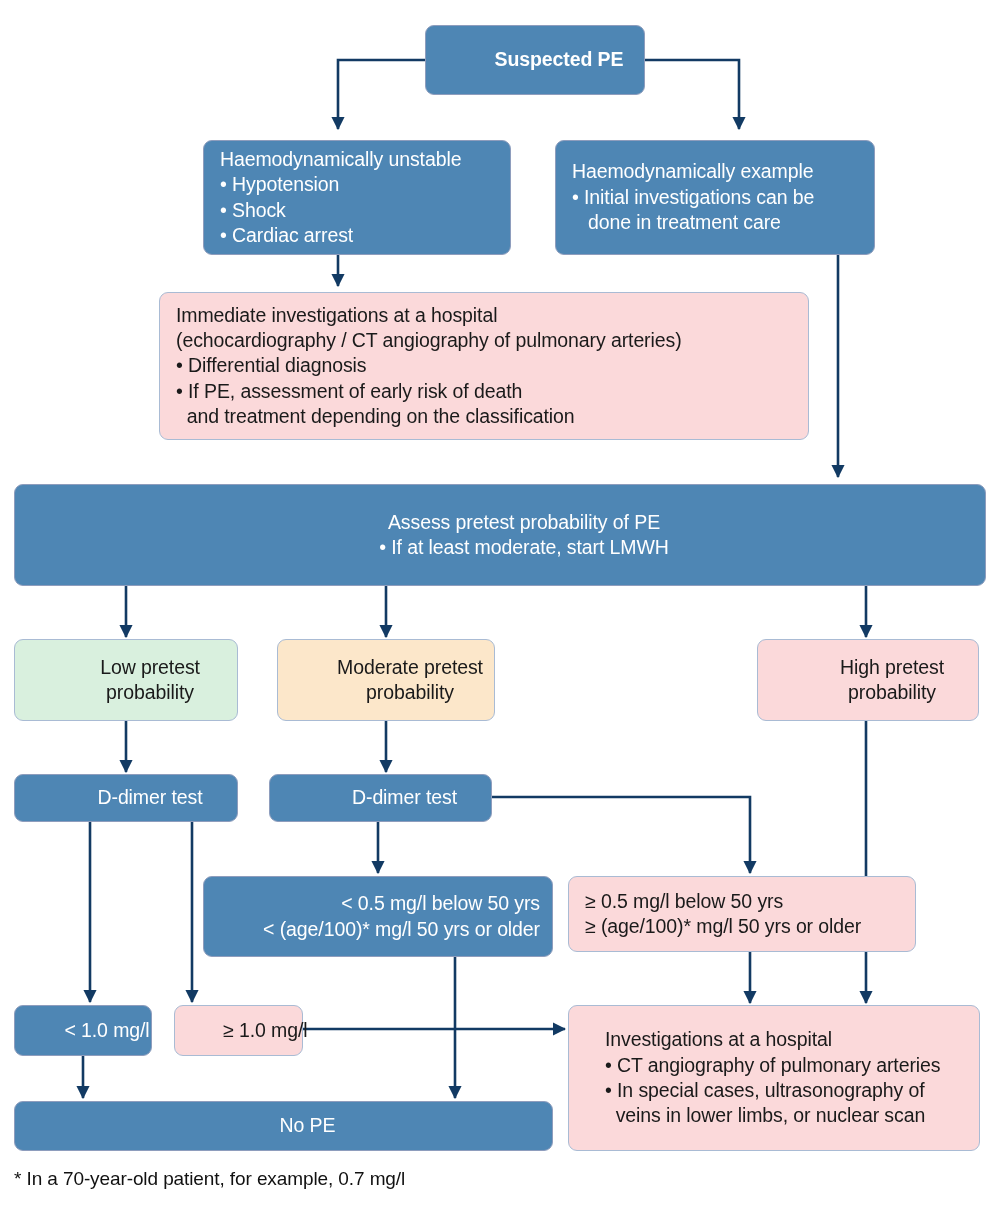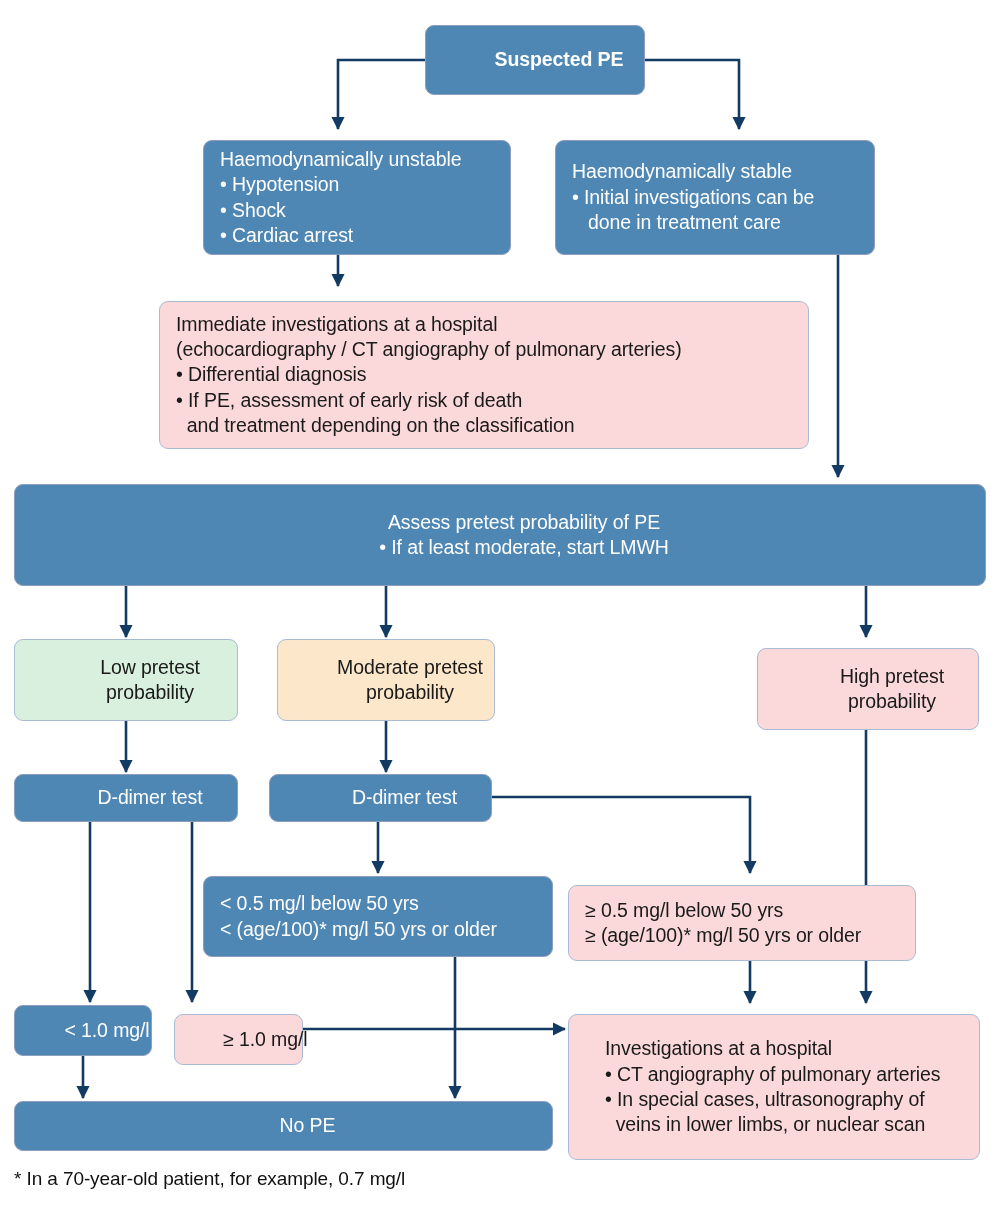--- a/index.html
+++ b/index.html
@@ -48,21 +48,20 @@
   
   .blue {
     background: #4e86b4;
     color: #ffffff;
     border-color: #8e9dbd;
   }
   .pink {
     background: #fbd9da;
     color: #1a1a1a;
     border-color: #a9bbd4;
-    margin-top: 9px;
   }
   .green {
     background: #d9f0de;
     color: #1a1a1a;
     border-color: #a9bbd4;
   }
   .orange {
     background: #fce7ca;
     color: #1a1a1a;
     border-color: #a9bbd4;
@@ -137,21 +136,21 @@
     <div class="lines">
       <span class="ln">Haemodynamically unstable</span>
       <span class="ln">• Hypotension</span>
       <span class="ln">• Shock</span>
       <span class="ln">• Cardiac arrest</span>
     </div>
   </div>
 
   <div class="node blue left pad-l" style="left:555px; top:140px; width:320px; height:115px;">
     <div class="lines">
-      <span class="ln">Haemodynamically stable</span>
+      <span class="ln">Haemodynamically example</span>
       <span class="ln">• Initial investigations can be</span>
       <span class="ln">   done in treatment care</span>
     </div>
   </div>
 
   <div class="node pink left pad-l" style="left:159px; top:292px; width:650px; height:148px;">
     <div class="lines">
       <span class="ln">Immediate investigations at a hospital</span>
       <span class="ln">(echocardiography / CT angiography of pulmonary arteries)</span>
       <span class="ln">• Differential diagnosis</span>
@@ -193,21 +192,21 @@
       <span class="ln">D-dimer test</span>
     </div>
   </div>
 
   <div class="node blue center" style="left:269px; top:774px; width:223px; height:48px;">
     <div class="lines">
       <span class="ln">D-dimer test</span>
     </div>
   </div>
 
-  <div class="node blue left pad-l" style="left:203px; top:876px; width:350px; height:81px;">
+  <div class="node blue left pad-l" style="left:203px; top:876px; width:350px; height:81px;text-align:right;">
     <div class="lines">
       <span class="ln">&lt; 0.5 mg/l below 50 yrs</span>
       <span class="ln">&lt; (age/100)* mg/l 50 yrs or older</span>
     </div>
   </div>
 
   <div class="node pink left pad-l" style="left:568px; top:876px; width:348px; height:76px;">
     <div class="lines">
       <span class="ln">≥ 0.5 mg/l below 50 yrs</span>
       <span class="ln">≥ (age/100)* mg/l 50 yrs or older</span>

